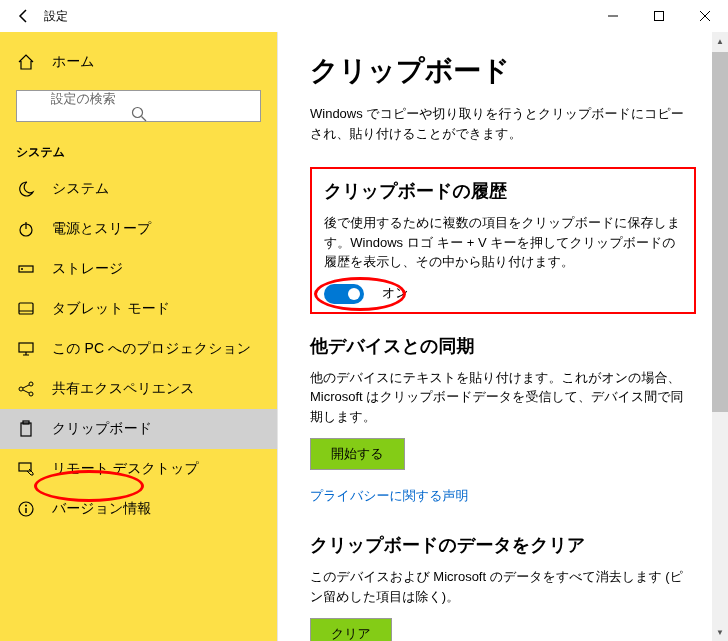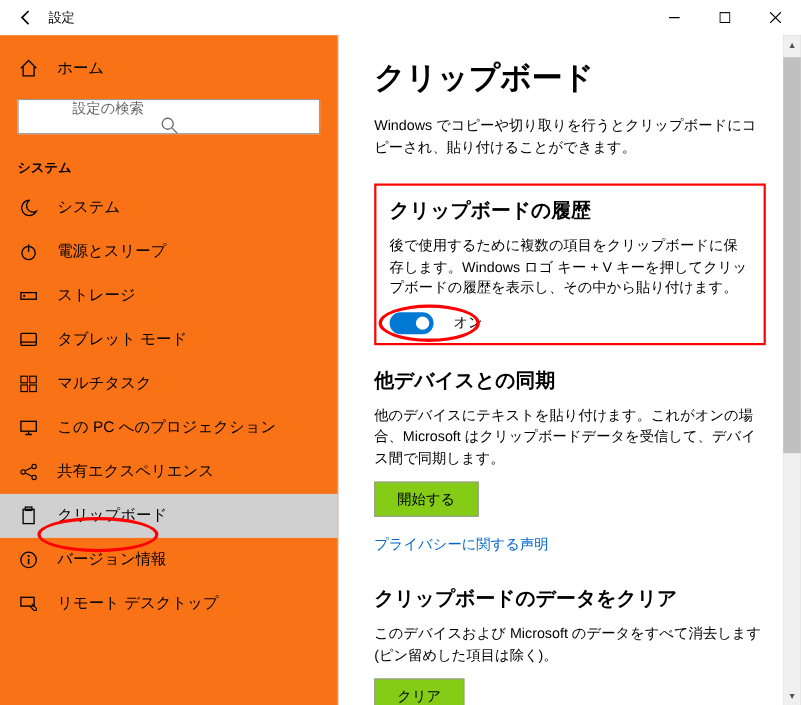--- a/index.html
+++ b/index.html
@@ -6,21 +6,21 @@
     body { width: 728px; height: 641px; background: #fff; overflow: hidden; position: relative; }
     
     .titlebar { height: 32px; display: flex; align-items: center; padding-left: 8px; background: #fff; }
     .titlebar-back { width: 32px; height: 32px; display: flex; align-items: center; justify-content: center; cursor: pointer; }
     .titlebar-title { font-size: 12px; margin-left: 4px; color: #000; }
     .titlebar-controls { margin-left: auto; display: flex; }
     .titlebar-btn { width: 46px; height: 32px; display: flex; align-items: center; justify-content: center; cursor: pointer; }
     
     .main-container { display: flex; height: calc(641px - 32px); }
     
-    .sidebar { width: 308px; background: #f97316; padding-top: 10px; border-right: 1px solid #e5e5e5; }
+    .sidebar { width: 278px; background: #fde047; padding-top: 10px; border-right: 1px solid #e5e5e5; }
     .sidebar-home { display: flex; align-items: center; padding: 10px 16px; cursor: pointer; }
     .sidebar-home .icon { width: 20px; height: 20px; margin-right: 16px; display: flex; align-items: center; justify-content: center; }
     .sidebar-home-label { font-size: 14px; color: #000; }
     
     .search-box { margin: 8px 16px 12px 16px; border: 1px solid #999; height: 32px; display: flex; align-items: center; padding: 0 8px; background: #fff; flex-direction: column; }
     .search-input { flex: 1; border: none; outline: none; font-size: 13px; background: transparent; }
     .search-input::placeholder { color: #666; }
     .search-icon { width: 16px; height: 16px; }
     
     .sidebar-section { font-size: 12px; font-weight: bold; color: #000; padding: 10px 16px 8px 16px; }
@@ -142,31 +142,20 @@
           <svg width="18" height="18" viewBox="0 0 18 18">
             <rect x="2" y="3" width="14" height="11" rx="1" stroke="#000" stroke-width="1.2" fill="none"></rect>
             <line x1="2" y1="11" x2="16" y2="11" stroke="#000" stroke-width="1"></line>
           </svg>
         </span>
       <span class="sidebar-item-label">タブレット モード</span>
     </div>
     <div class="sidebar-item">
       <span class="icon">
           <svg width="18" height="18" viewBox="0 0 18 18">
-            <rect x="2" y="2" width="6" height="6" stroke="#000" stroke-width="1" fill="none"></rect>
-            <rect x="10" y="2" width="6" height="6" stroke="#000" stroke-width="1" fill="none"></rect>
-            <rect x="2" y="10" width="6" height="6" stroke="#000" stroke-width="1" fill="none"></rect>
-            <rect x="10" y="10" width="6" height="6" stroke="#000" stroke-width="1" fill="none"></rect>
-          </svg>
-        </span>
-      <span class="sidebar-item-label">マルチタスク</span>
-    </div>
-    <div class="sidebar-item">
-      <span class="icon">
-          <svg width="18" height="18" viewBox="0 0 18 18">
             <rect x="2" y="3" width="14" height="9" stroke="#000" stroke-width="1.2" fill="none"></rect>
             <path d="M6 15 L12 15 M9 12 L9 15" stroke="#000" stroke-width="1.2"></path>
           </svg>
         </span>
       <span class="sidebar-item-label">この PC へのプロジェクション</span>
     </div>
     <div class="sidebar-item">
       <span class="icon">
           <svg width="18" height="18" viewBox="0 0 18 18">
             <circle cx="4" cy="9" r="2" stroke="#000" stroke-width="1" fill="none"></circle>
@@ -183,35 +172,35 @@
           <svg width="18" height="18" viewBox="0 0 18 18">
             <rect x="4" y="3" width="10" height="13" stroke="#000" stroke-width="1.2" fill="none"></rect>
             <rect x="6" y="1" width="6" height="3" stroke="#000" stroke-width="1.2" fill="none"></rect>
           </svg>
         </span>
       <span class="sidebar-item-label">クリップボード</span>
     </div>
     <div class="sidebar-item">
       <span class="icon">
           <svg width="18" height="18" viewBox="0 0 18 18">
+            <rect x="2" y="3" width="12" height="8" stroke="#000" stroke-width="1.2" fill="none"></rect>
+            <path d="M12 9 L16 13 L16 15 L14 15 L10 11" stroke="#000" stroke-width="1" fill="none"></path>
+          </svg>
+        </span>
+      <span class="sidebar-item-label">リモート デスクトップ</span>
+    </div>
+    <div class="sidebar-item">
+      <span class="icon">
+          <svg width="18" height="18" viewBox="0 0 18 18">
             <circle cx="9" cy="9" r="7" stroke="#000" stroke-width="1.2" fill="none"></circle>
             <circle cx="9" cy="5.5" r="1" fill="#000"></circle>
             <line x1="9" y1="8" x2="9" y2="13" stroke="#000" stroke-width="1.5"></line>
           </svg>
         </span>
       <span class="sidebar-item-label">バージョン情報</span>
-    </div>
-    <div class="sidebar-item">
-      <span class="icon">
-          <svg width="18" height="18" viewBox="0 0 18 18">
-            <rect x="2" y="3" width="12" height="8" stroke="#000" stroke-width="1.2" fill="none"></rect>
-            <path d="M12 9 L16 13 L16 15 L14 15 L10 11" stroke="#000" stroke-width="1" fill="none"></path>
-          </svg>
-        </span>
-      <span class="sidebar-item-label">リモート デスクトップ</span>
     </div>
   </div>
 
   <div class="content">
     <h1 class="content-title">クリップボード</h1>
     <p class="content-intro">Windows でコピーや切り取りを行うとクリップボードにコピーされ、貼り付けることができます。</p>
 
     <div class="highlight-box">
       <h2 class="section-title">クリップボードの履歴</h2>
       <p class="section-desc">後で使用するために複数の項目をクリップボードに保存します。Windows ロゴ キー + V キーを押してクリップボードの履歴を表示し、その中から貼り付けます。</p>

